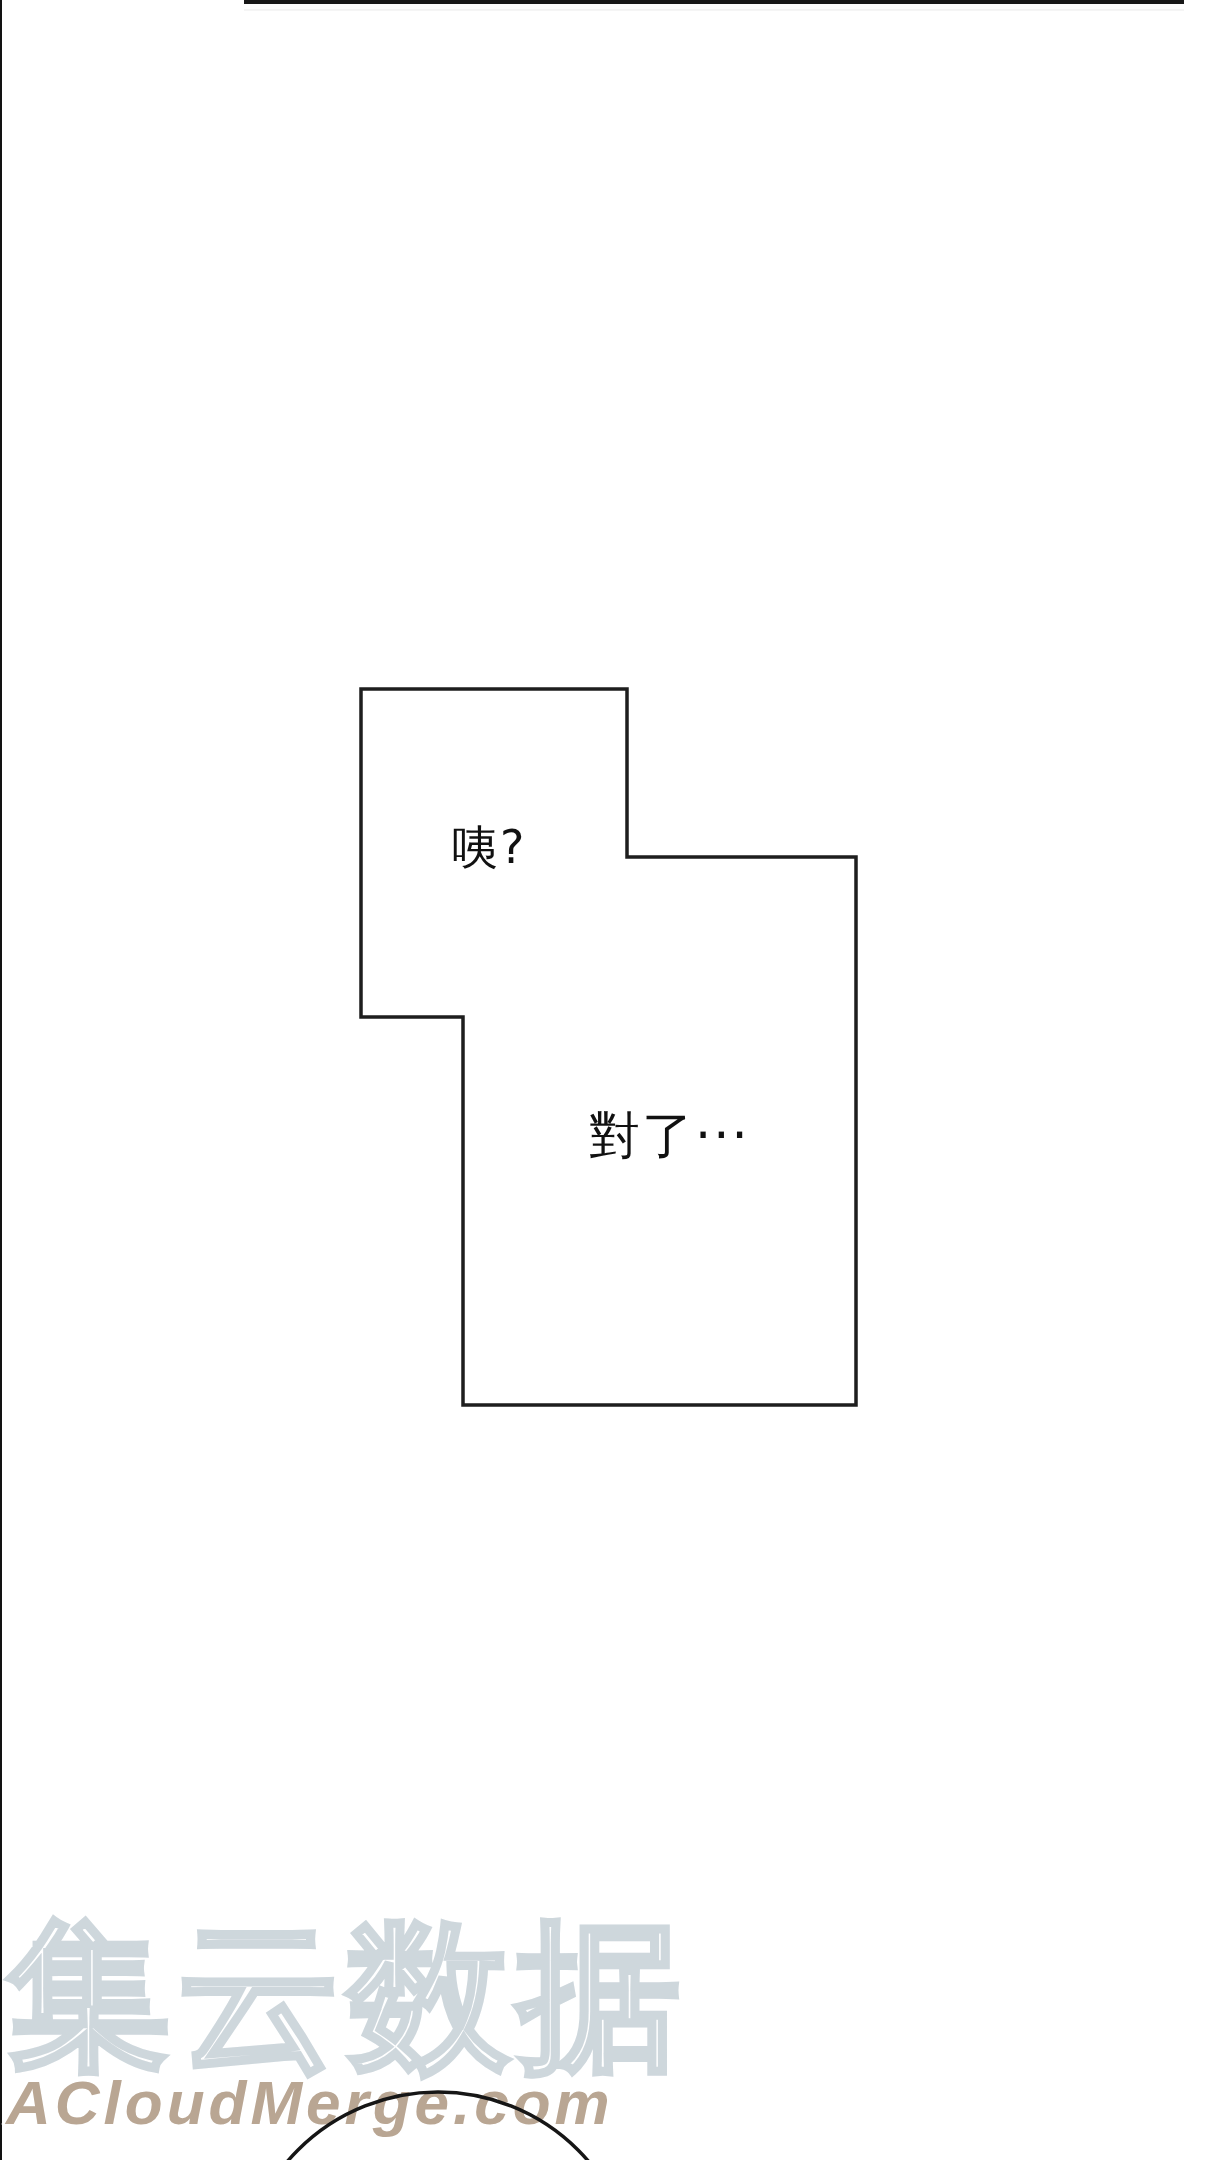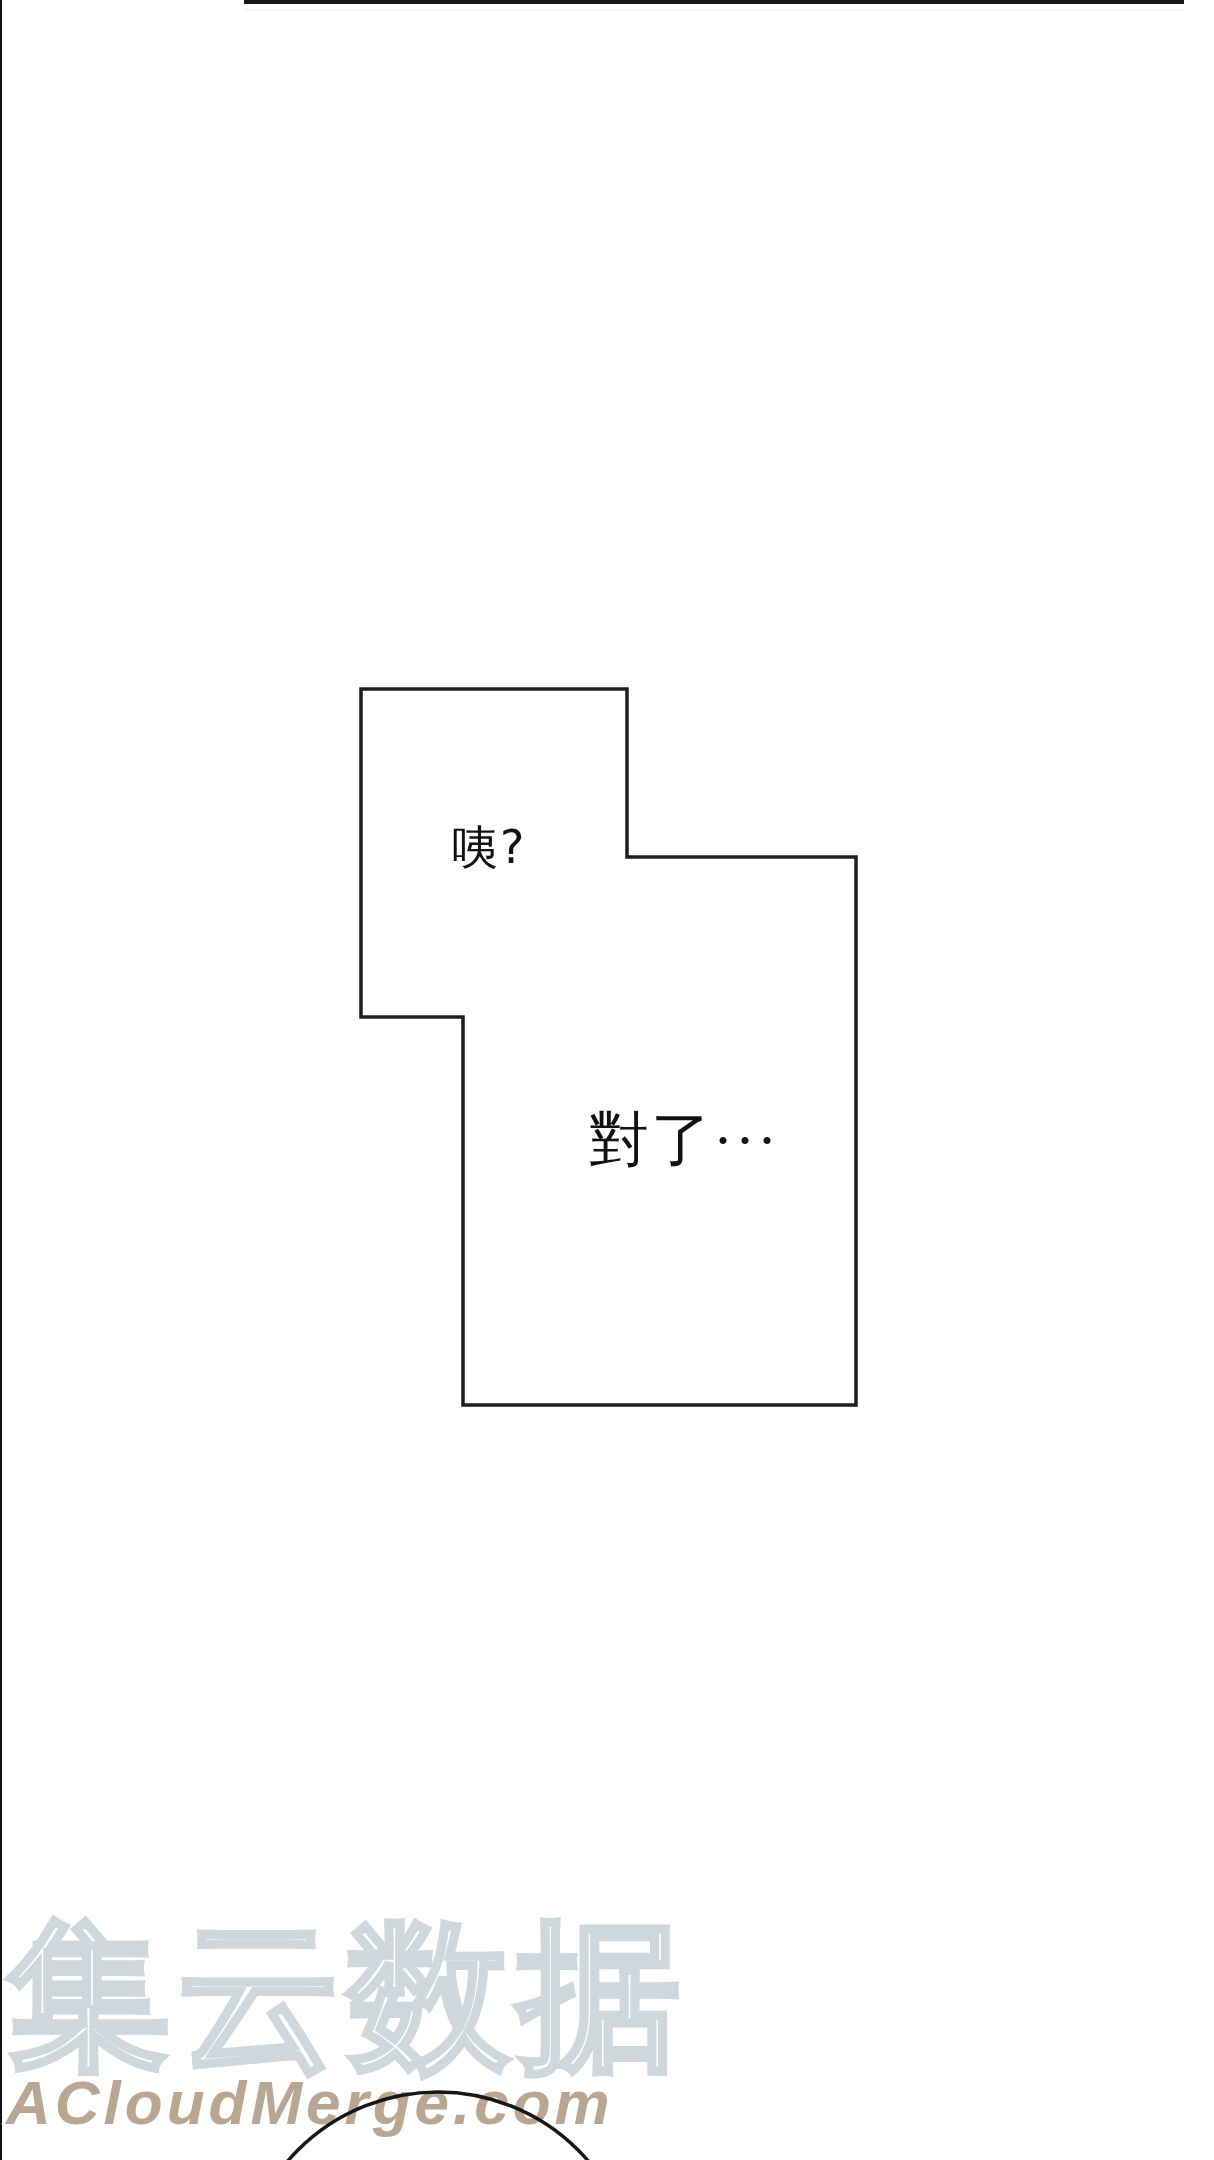--- a/index.html
+++ b/index.html
@@ -29,22 +29,21 @@
     font-family: "DejaVu Sans", "Liberation Sans", sans-serif;
   }
   #speech-text-1 {
     left: 452px;
     top: 824px;
     font-size: 46px;
   }
   #speech-text-2 {
     left: 589px;
     top: 1110px;
-    font-size: 60px;
-    font-family: Liberation Serif, serif;
+    font-size: 51px;
   }
   .wm-cjk {
     font-family: "DejaVu Sans", sans-serif;
     font-weight: bold;
   }
   .wm-url {
     font-family: "Liberation Sans", sans-serif;
     font-weight: bold;
     font-style: italic;
   }

